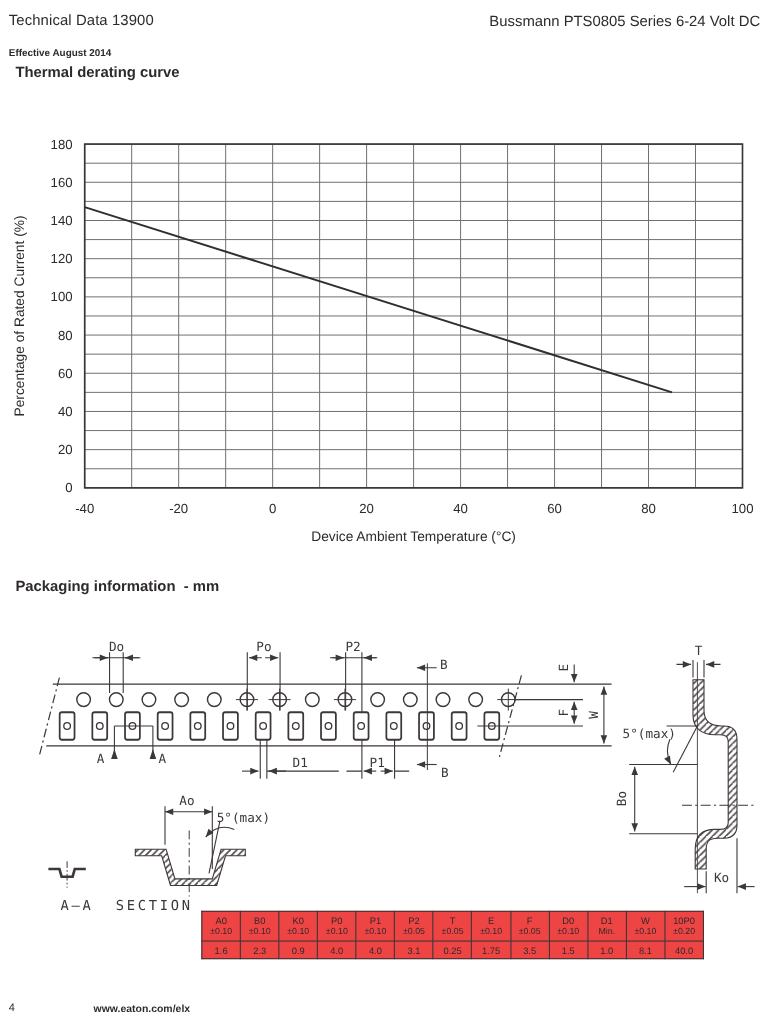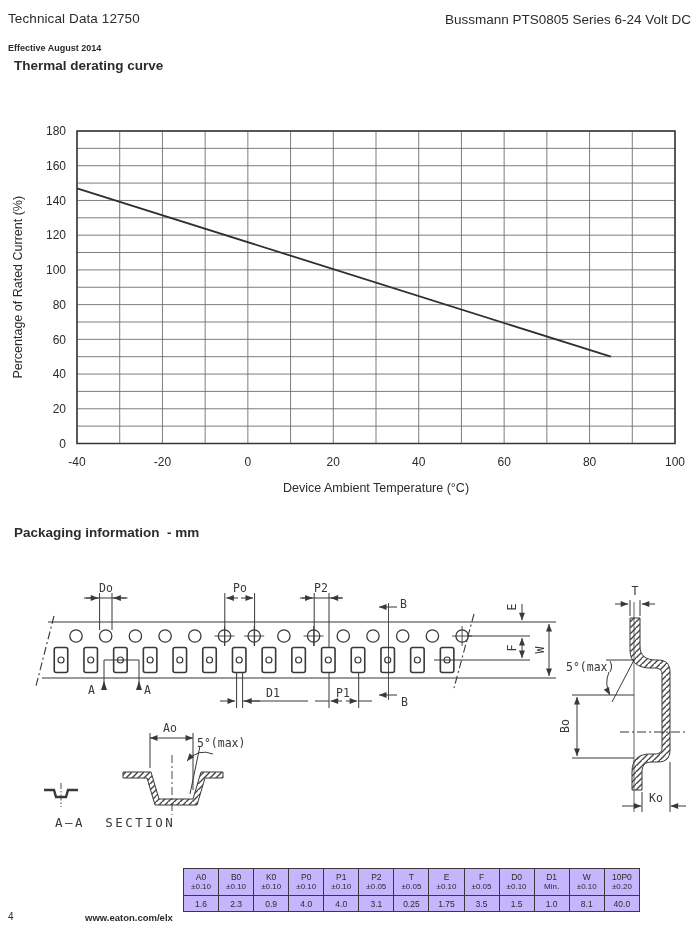--- a/index.html
+++ b/index.html
@@ -13,39 +13,38 @@
   .hdr-title{font-size:13.5px; letter-spacing:0.1px;}
   .hdr-sub{font-size:9px; font-weight:bold; margin-top:17px;}
   .hdr-right{right:9px; top:11px; text-align:right; font-size:13.5px; line-height:1.35;}
   .sec-head{font-size:13.5px; font-weight:bold; white-space:pre;}
   #thermal-head{left:14px; top:58px;}
   #packaging-head{left:14px; top:525px;}
   svg text{font-family:"DejaVu Sans Mono", monospace; fill:#3c3738; white-space:pre;}
   #chart-svg text{font-family:"Liberation Sans", sans-serif; fill:#2e2a2b;}
   .pkg-table{
     left:183px; top:828px; width:457px; border-collapse:collapse; table-layout:fixed;
-    font-size:8.5px; text-align:center; color:#2e2a2b; background:#c4b5fd;
+    font-size:8.5px; text-align:center; color:#2e2a2b; background:#ef4444;
     border:1.5px solid #3c3738;
-    margin-top:40px;
   }
   .pkg-table th, .pkg-table td{border:1px solid #3c3738; padding:0; font-weight:normal;}
   .pkg-table th{height:26px; line-height:1.25;}
   .pkg-table td{height:15px;}
   .tname{display:block; font-size:8.5px;}
   .ttol{display:block; font-size:8px;}
   .footer-num{left:8px; top:911px; font-size:10px;}
   .footer-url{left:85px; top:912px; font-size:9.5px; font-weight:bold;}
 </style>
 </head>
 <body>
 
 <div class="page">
 
   <div class="abs hdr-left">
-    <div class="hdr-title">Technical Data 12750</div>
+    <div class="hdr-title">Technical Data 13900</div>
     <div class="hdr-sub">Effective August 2014</div>
   </div>
   <div class="abs hdr-right">
     <div>Bussmann PTS0805 Series 6-24 Volt DC</div>
   </div>
 
   <div class="abs sec-head" id="thermal-head">Thermal derating curve</div>
 
   <svg id="chart-svg" class="abs" style="left:0;top:108px;" width="700" height="400">
     <g id="chart-g">

